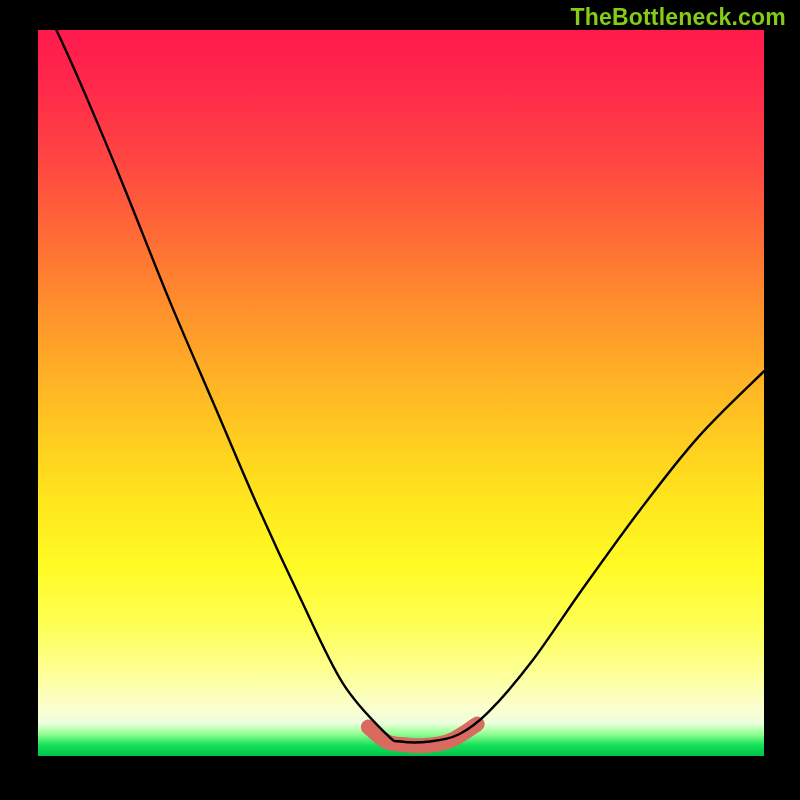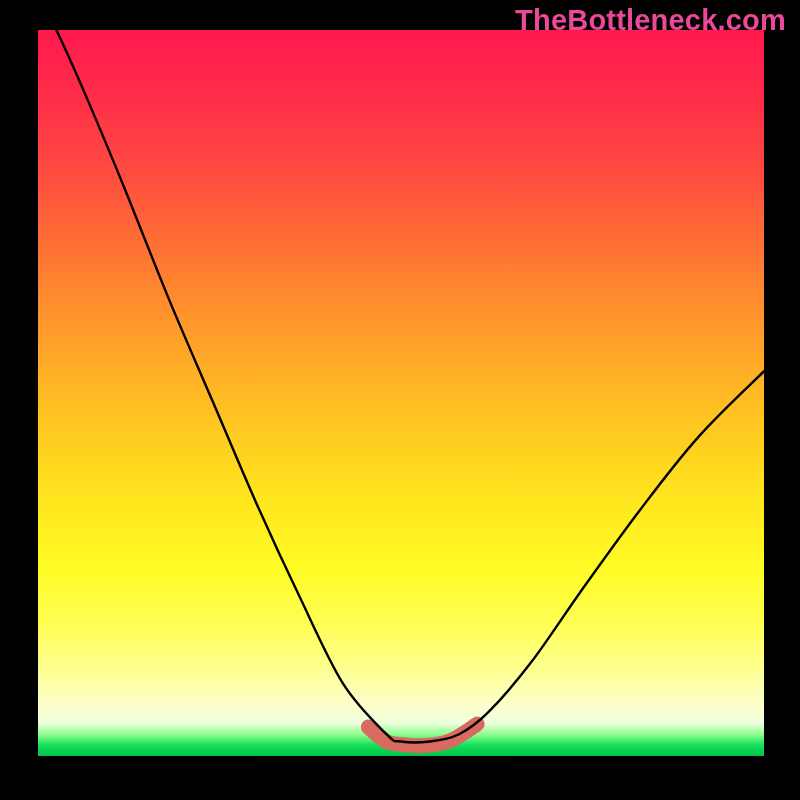--- a/index.html
+++ b/index.html
@@ -14,22 +14,22 @@
   .frame {
     position: relative;
     width: 800px;
     height: 800px;
     background: #000;
   }
   .watermark {
     position: absolute;
     top: 4px;
     right: 14px;
-    color: #ec4899;
-    font-size: 29px;
+    color: #84cc16;
+    font-size: 23px;
     font-weight: 600;
     letter-spacing: 0.2px;
     z-index: 5;
   }
   .plot {
     position: absolute;
     left: 38px;
     top: 30px;
     width: 726px;
     height: 726px;

